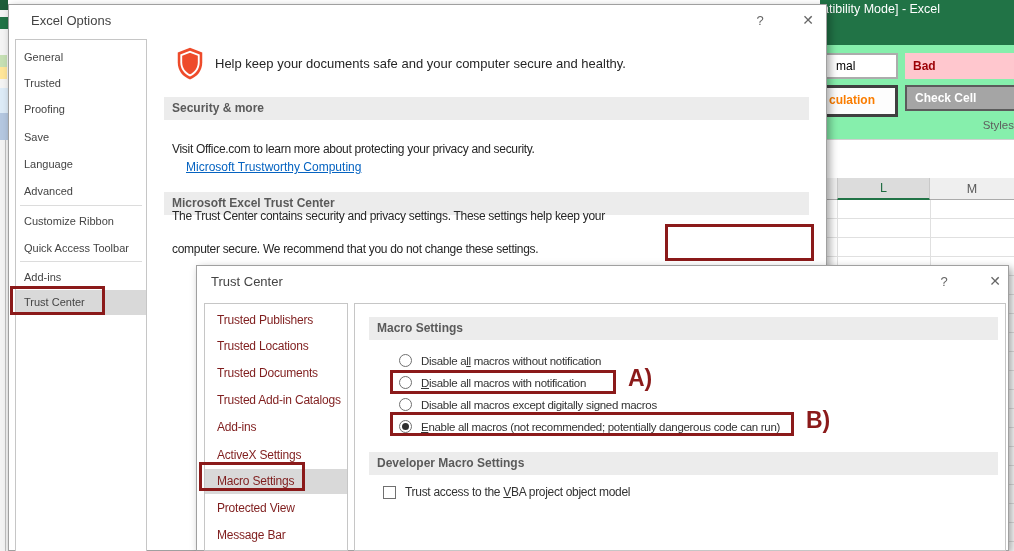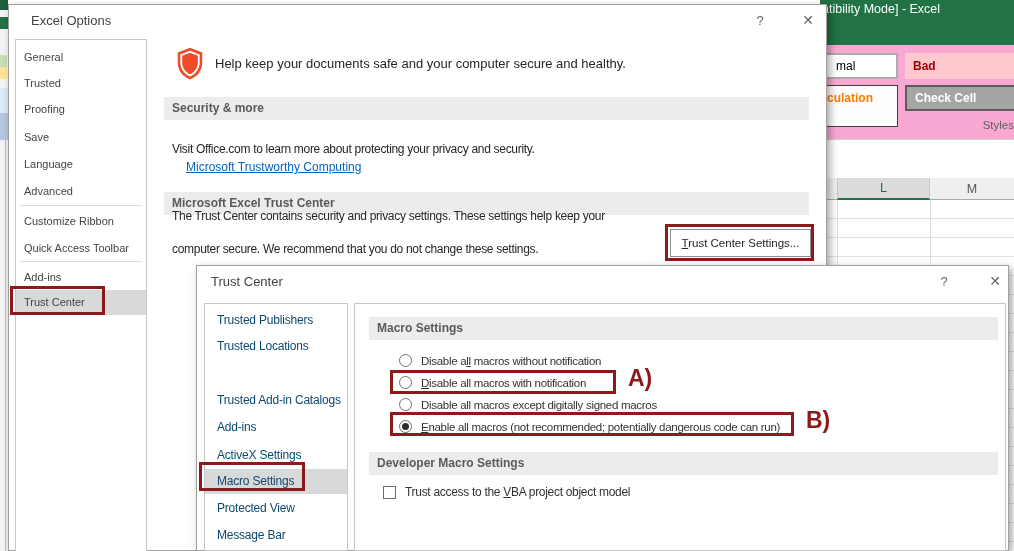--- a/index.html
+++ b/index.html
@@ -16,24 +16,24 @@
   .bg-left .b2 { left:0; top:17px; width:8px; height:12px; background:#217346; }
   .bg-left .b3 { left:0; top:55px; width:7px; height:12px; background:#C6E0B4; }
   .bg-left .b4 { left:0; top:67px; width:7px; height:12px; background:#FFE699; }
   .bg-left .b5 { left:0; top:88px; width:8px; height:25px; background:#DDEBF7; }
   .bg-left .b6 { left:0; top:113px; width:8px; height:27px; background:#B4C7E0; }
   .bg-left .vline { left:5px; top:140px; width:1px; height:411px; background:#C0C0C0; }
 
   .bg-right { left:820px; top:0; width:194px; height:551px; background:#fff; }
   .titlebar { left:0; top:0; width:194px; height:45px; background:#217346; }
   .titlebar-text { left:2px; top:2px; white-space:nowrap; color:#fff; font-size:12.5px; }
-  .ribbon { left:0; top:45px; width:194px; height:95px; background:#f9a8d4; border-bottom:1px solid #CFCFCF; }
+  .ribbon { left:0; top:45px; width:194px; height:95px; background:#86efac; border-bottom:1px solid #CFCFCF; }
   .cell-normal { left:2px; top:8px; width:76px; height:26px; background:#FFFFFF; border:2px solid #ACACAC; font-size:12px; color:#000; line-height:22px; padding-left:12px; }
   .cell-bad { left:85px; top:8px; width:115px; height:26px; background:#FFC7CE; color:#9C0006; font-weight:600; font-size:12px; line-height:26px; padding-left:8px; }
-  .cell-calc { left:2px; top:40px; width:76px; height:42px; background:#FDFDFD; border:1px solid #404040; color:#FA7D00; font-weight:bold; font-size:12px; line-height:24px; padding-left:4px; }
+  .cell-calc { left:2px; top:40px; width:76px; height:32px; background:#FDFDFD; border:3px solid #404040; color:#FA7D00; font-weight:bold; font-size:12px; line-height:24px; padding-left:4px; }
   .cell-check { left:85px; top:40px; width:115px; height:26px; background:#A5A5A5; border:2px solid #5B5B5B; color:#fff; font-weight:bold; font-size:12px; line-height:22px; padding-left:8px; }
   .styles-label { left:0; top:74px; width:194px; text-align:right; color:#5E5E5E; font-size:11.5px; }
   .col-headers { left:0; top:178px; width:194px; height:22px; background:#EFEFEF; border-bottom:1px solid #ABABAB; }
   .col-l { left:17px; top:0; width:93px; height:22px; background:#DCDCDC; border-left:1px solid #C9C9C9; border-right:1px solid #C9C9C9; border-bottom:2px solid #217346; text-align:center; font-size:12.5px; color:#1E6B41; line-height:20px; }
   .col-m { left:110px; top:0; width:84px; height:22px; text-align:center; font-size:12.5px; color:#595959; line-height:22px; }
   .grid { left:0; top:200px; width:194px; height:351px;
           background: repeating-linear-gradient(to bottom, #ffffff 0 18px, #E0E0E0 18px 19px); }
   .grid .gv1 { left:17px; top:0; width:1px; height:351px; background:#E0E0E0; }
   .grid .gv2 { left:110px; top:0; width:1px; height:351px; background:#E0E0E0; }
 
@@ -52,21 +52,21 @@
   .nav-selected { background:#D9D9D9; }
 
   .section-bar { background:#ECECEC; font-weight:bold; font-size:12px; color:#5A5A5A; line-height:23px; padding-left:8px; }
 
   .body-text { font-size:12px; letter-spacing:-0.3px; color:#262626; white-space:nowrap; }
   .intro-text { font-size:13px; color:#262626; white-space:nowrap; }
   .link { font-size:12px; color:#0563C1; text-decoration:underline; white-space:nowrap; }
 
   .win-btn { background:#fff; border:1px solid #8F8F8F; font-size:11.5px; color:#262626; text-align:center; line-height:26px; white-space:nowrap; }
 
-  .tc-nav-item { font-size:12px; letter-spacing:-0.2px; color:#0c4a6e; line-height:24px; padding-left:12px; white-space:nowrap; }
+  .tc-nav-item { font-size:12px; letter-spacing:-0.2px; color:#7f1d1d; line-height:24px; padding-left:12px; white-space:nowrap; }
 
   .radio-row { display:flex; align-items:center; gap:9px; }
   .radio { width:13px; height:13px; min-width:13px; border:1px solid #707070; border-radius:50%; background:#fff; position:relative; }
   .radio.on::after { content:""; position:absolute; left:2px; top:2px; width:7px; height:7px; border-radius:50%; background:#2E2E2E; }
   .radio-label { font-size:11.5px; letter-spacing:-0.3px; color:#333; white-space:nowrap; }
 
   .checkbox { width:13px; height:13px; min-width:13px; border:1px solid #707070; background:#fff; }
 
   
   .anno-box { border:3px solid #8B1A1A; background:transparent; }
@@ -139,36 +139,34 @@
     <div class="abs intro-text" style="left:206px; top:51px;">Help keep your documents safe and your computer secure and healthy.</div>
 
     <div class="abs section-bar" style="left:155px; top:92px; width:645px; height:23px;">Security &amp; more</div>
     <div class="abs body-text" style="left:163px; top:128px;margin-top:9px;">Visit Office.com to learn more about protecting your privacy and security.</div>
     <a class="abs link" style="left:177px; top:155px;">Microsoft Trustworthy Computing</a>
 
     <div class="abs section-bar" style="left:155px; top:187px; width:645px; height:23px;">Microsoft Excel Trust Center</div>
     <div class="abs body-text" style="left:163px; top:204px;">The Trust Center contains security and privacy settings. These settings help keep your</div>
     <div class="abs body-text" style="left:163px; top:237px;">computer secure. We recommend that you do not change these settings.</div>
 
-    <div class="abs win-btn" style="left:661px; top:224px; width:141px; height:28px;">
-      <span></span><u><span>T</span></u><span>rust Center Settings...</span>
-    </div>
   </div>
 
   <div class="abs anno-box z15" style="left:10px; top:286px; width:95px; height:29px;"></div>
   <div class="abs anno-box z15" style="left:665px; top:224px; width:149px; height:37px;"></div>
 
   <div class="abs dialog" id="tc-dialog">
     <div class="abs dlg-title" style="left:14px; top:8px;">Trust Center</div>
     <div class="abs dlg-btn" style="left:738px; top:8px; width:18px;">?</div>
     <div class="abs dlg-btn" style="left:788px; top:7px; width:20px; font-size:14px;">✕</div>
 
     <div class="abs panel" style="left:7px; top:37px; width:144px; height:248px;">
       <div class="abs tc-nav-item" style="left:0; top:4px;   width:142px;">Trusted Publishers</div>
       <div class="abs tc-nav-item" style="left:0; top:30px;  width:142px;">Trusted Locations</div>
+      <div class="abs tc-nav-item" style="left:0; top:57px;  width:142px;">Trusted Documents</div>
       <div class="abs tc-nav-item" style="left:0; top:84px;  width:142px;">Trusted Add-in Catalogs</div>
       <div class="abs tc-nav-item" style="left:0; top:111px; width:142px;">Add-ins</div>
       <div class="abs tc-nav-item" style="left:0; top:139px; width:142px;">ActiveX Settings</div>
       <div class="abs tc-nav-item nav-selected" style="left:0; top:165px; width:142px; height:25px; line-height:25px;">Macro Settings</div>
       <div class="abs tc-nav-item" style="left:0; top:192px; width:142px;">Protected View</div>
       <div class="abs tc-nav-item" style="left:0; top:219px; width:142px;">Message Bar</div>
     </div>
 
     <div class="abs panel" style="left:157px; top:37px; width:652px; height:248px;">
       <div class="abs section-bar" style="left:14px; top:13px; width:629px; height:23px;">Macro Settings</div>

